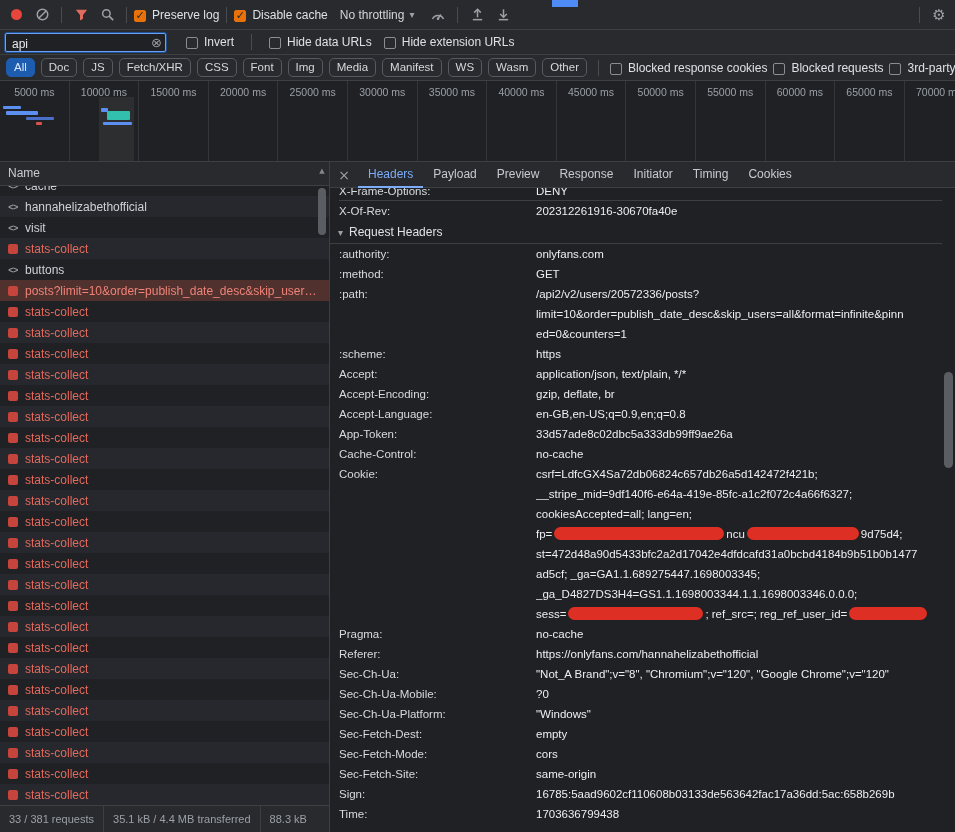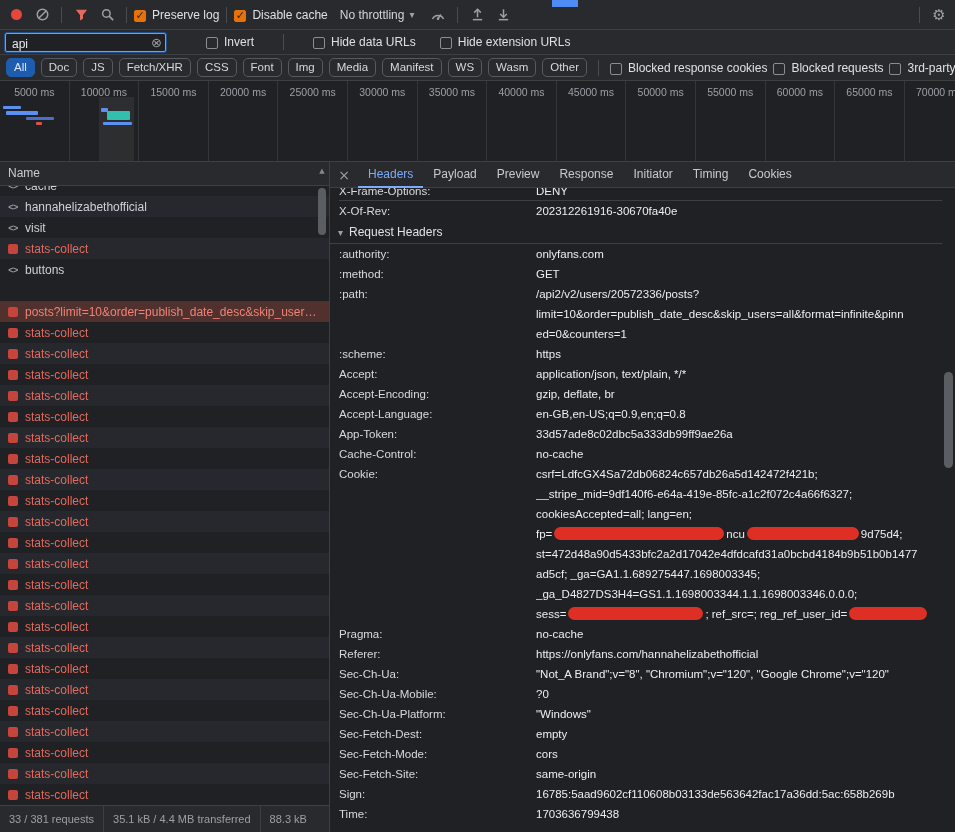--- a/index.html
+++ b/index.html
@@ -7,21 +7,21 @@
     --muted:#9aa0a6; --red:#e5695c; --blue:#7cacf8;
   }
   *{box-sizing:border-box;margin:0;padding:0;}
   body{background:#111;font-family:"Liberation Sans",sans-serif;}
   .glyph{font-family:"DejaVu Sans","Liberation Sans",sans-serif;}
   .devtools{position:relative;width:955px;height:832px;background:var(--bg);overflow:hidden;color:var(--text);}
 
   
   .tbar{display:flex;align-items:center;background:var(--tb);border-bottom:1px solid var(--border);}
   .tbar-main{height:30px;padding:0 4px;gap:2px;position:relative;}
-  .tbar-filter{height:25px;padding:0 5px;gap:24px;}
+  .tbar-filter{height:25px;padding:0 5px;gap:12px;}
   .tbar-types{height:26px;padding:0 6px;gap:6px;}
   .tbtn{width:24px;height:24px;background:none;border:none;display:flex;align-items:center;justify-content:center;cursor:pointer;color:var(--muted);}
   .rec-dot{width:11px;height:11px;border-radius:50%;background:#e8453c;}
   .sep{width:1px;height:16px;background:#494c50;margin:0 5px;flex:none;}
   .spacer{flex:1;}
   .gear{font-size:15px;color:var(--muted);}
   .chev{font-size:10px;color:var(--muted);}
   .throttle{display:flex;align-items:center;gap:5px;color:#d2d5da;font-size:12px;margin:0 10px;cursor:pointer;}
   .blue-artifact{position:absolute;left:552px;top:0;width:26px;height:7px;background:#4e8bf5;}
 
@@ -52,21 +52,21 @@
   .main{position:absolute;top:162px;left:0;right:0;bottom:0;display:flex;}
   .left-panel{width:330px;flex:none;border-right:1px solid var(--border);position:relative;background:var(--bg);}
   .right-panel{flex:1;position:relative;background:var(--bg);}
 
   .list-header{height:24px;background:var(--tb);border-bottom:1px solid var(--border);font-size:12px;color:#c9ccd1;line-height:23px;padding-left:8px;}
   .req-rows{position:absolute;top:24px;bottom:27px;left:0;right:0;overflow:hidden;}
   .req-row{height:21px;display:flex;align-items:center;gap:6px;padding:0 14px 0 7px;font-size:12px;color:#ced1d6;cursor:pointer;}
   .req-row:first-child{margin-top:-11px;}
   .req-row:nth-child(even){background:#26282d;}
   .req-row.error{color:#e5695c;}
-  .req-row.selected{background:#50312d !important;color:#ef8379;margin-top:21px;}
+  .req-row.selected{background:#50312d !important;color:#ef8379;}
   .ic-script{color:#9aa0a6;font-size:9px;font-weight:bold;letter-spacing:-.5px;width:12px;flex:none;text-align:center;}
   .ic-error{width:10px;height:10px;flex:none;background:#c5443c;border-radius:2px;margin:0 1px;}
   .req-label{white-space:nowrap;overflow:hidden;flex:1;}
 
   .status-bar{position:absolute;left:0;right:0;bottom:0;height:27px;background:var(--tb);border-top:1px solid var(--border);display:flex;align-items:center;font-size:11px;color:var(--muted);}
   .sseg{padding:0 9px;white-space:nowrap;}
   .sseg + .sseg{border-left:1px solid var(--border);height:100%;display:flex;align-items:center;}
 
   
   .lscroll{position:absolute;top:2px;bottom:28px;right:2px;width:10px;}
@@ -160,21 +160,21 @@
     <button class="tbtn">
       <span class="glyph gear">⚙</span>
     </button>
   </div>
 
   <div class="tbar tbar-filter">
     <div class="filter-input">
       <input type="text" value="api" style="">
       <span class="glyph input-clear">⊗</span>
     </div>
-    <label class="cb" style="margin-left:16px">
+    <label class="cb" style="margin-left:8px">
       <span class="cbx"></span>
       <span class="cb-label">Invert</span>
     </label>
     <div class="sep"></div>
     <label class="cb">
       <span class="cbx"></span>
       <span class="cb-label">Hide data URLs</span>
     </label>
     <label class="cb">
       <span class="cbx"></span>

